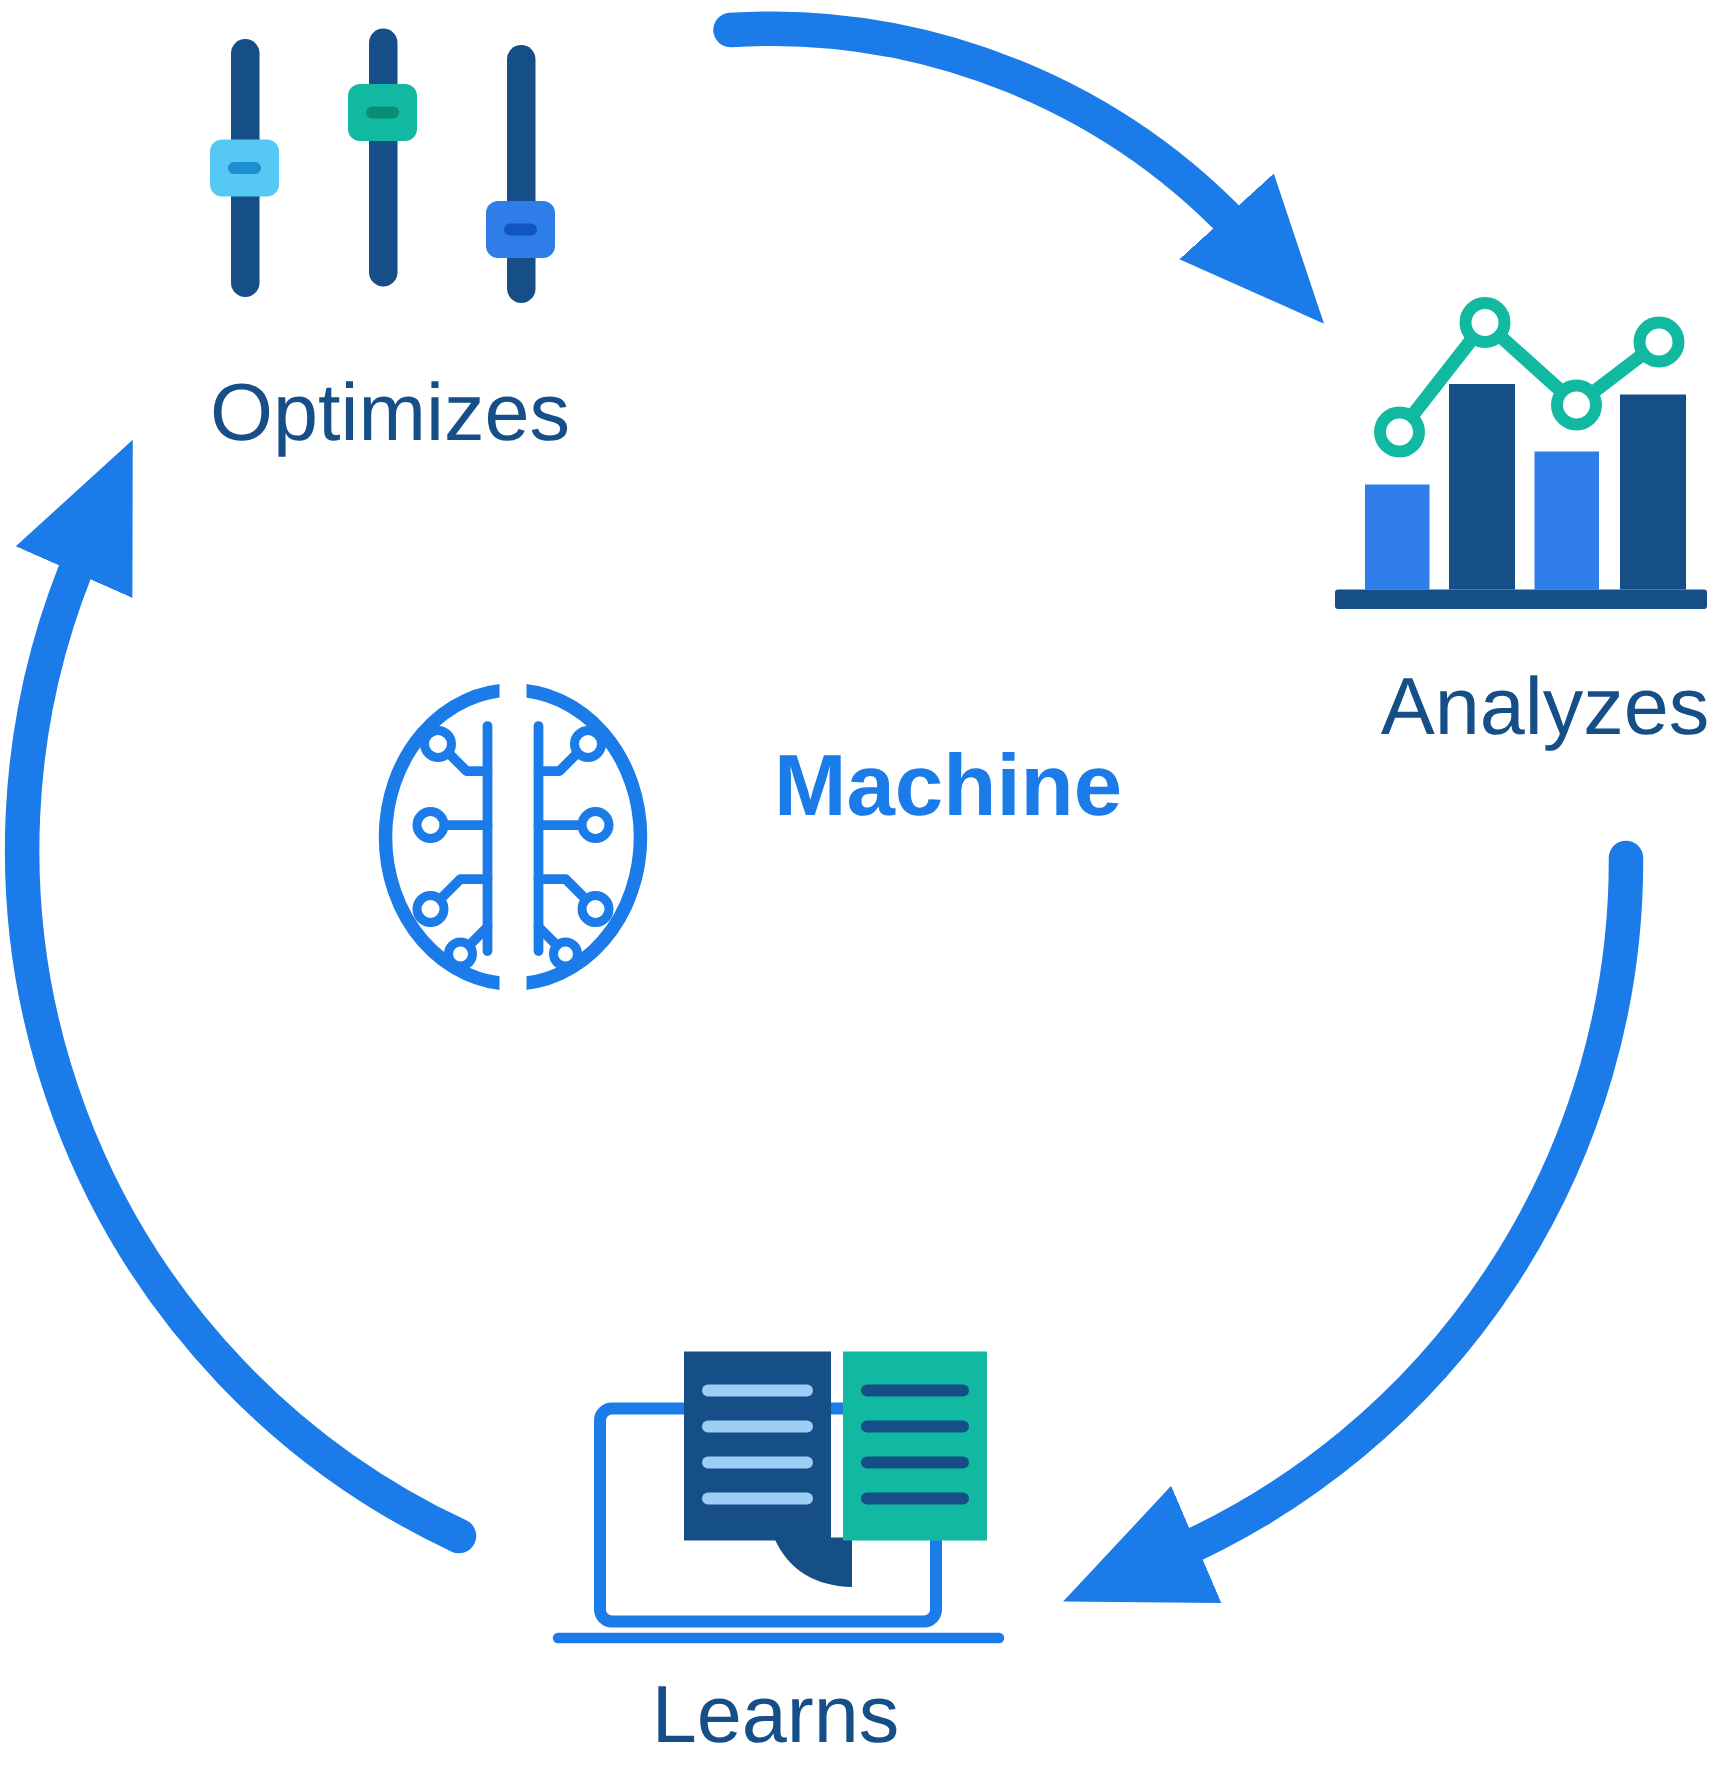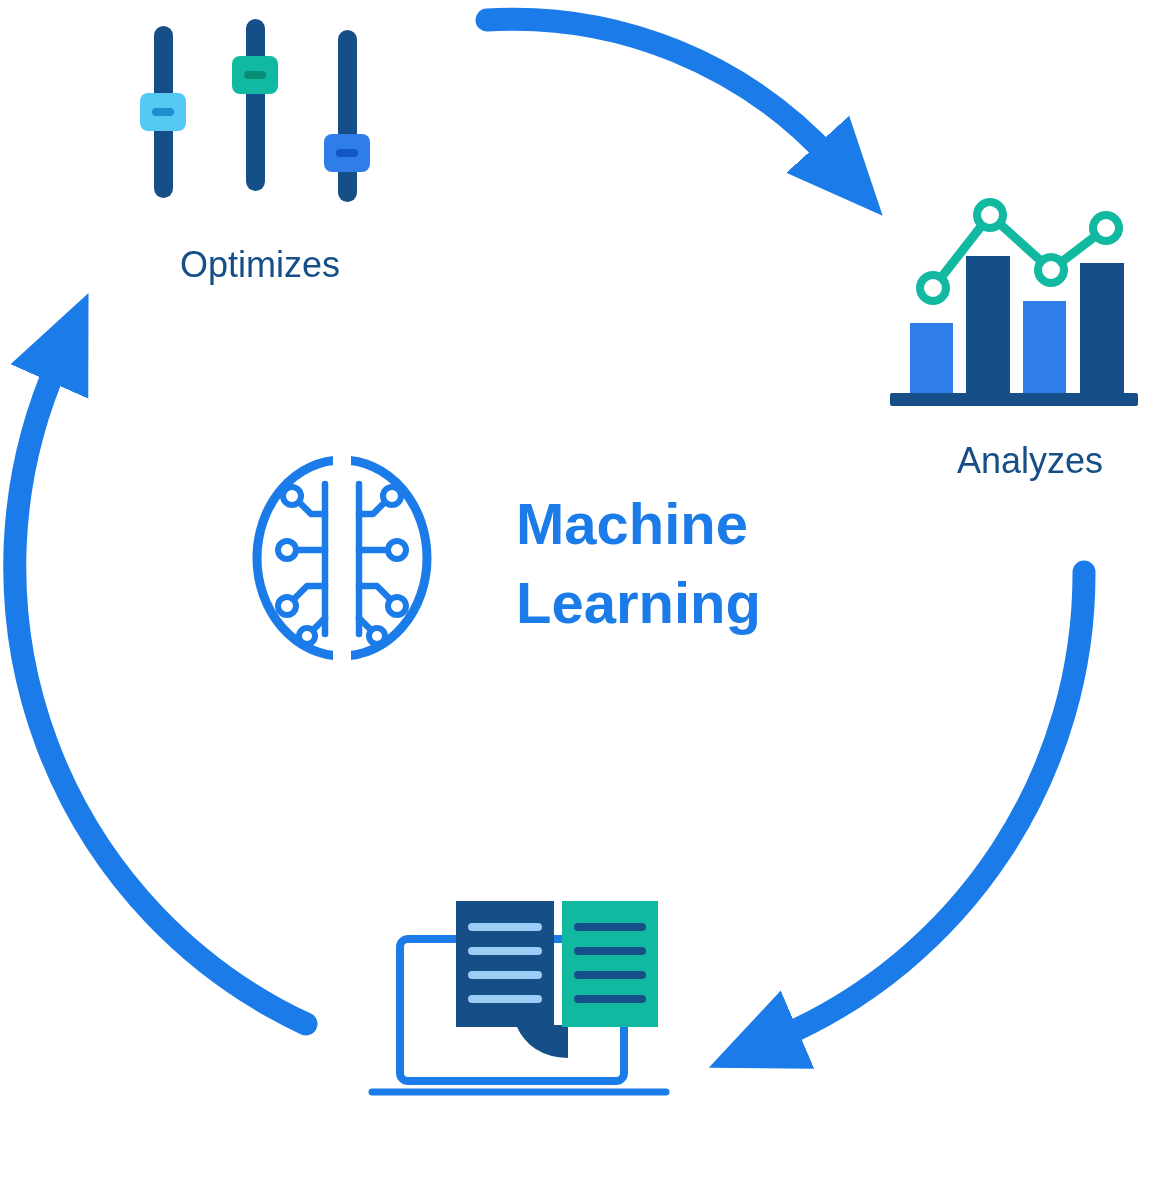--- a/index.html
+++ b/index.html
@@ -35,21 +35,21 @@
   .fill-blue-inner{fill:var(--blue-inner);}
   .teal-line{fill:none;stroke:var(--teal);stroke-width:9;stroke-linecap:round;stroke-linejoin:round;}
   .teal-node{fill:#fff;stroke:var(--teal);stroke-width:8;}
   .laptop-stroke{fill:none;stroke:var(--arrow-blue);stroke-width:8;stroke-linejoin:round;}
   .laptop-base{fill:none;stroke:var(--arrow-blue);stroke-width:7;stroke-linecap:round;}
   .brain-outline{fill:none;stroke:var(--arrow-blue);stroke-width:9;}
   .brain-line{fill:none;stroke:var(--arrow-blue);stroke-width:6.5;stroke-linecap:round;stroke-linejoin:round;}
   .brain-node{fill:#fff;stroke:var(--arrow-blue);stroke-width:6;}
   .node-label{
     color:var(--navy);
-    font-size:36px;
+    font-size:54px;
     font-weight:400;
     text-align:center;
     width:400px;
     z-index:2;
   }
   .diagram-title{
     color:var(--arrow-blue);
     font-size:58px;
     font-weight:700;
     line-height:1.37;
@@ -125,34 +125,34 @@
     <path class="brain-line" d="M112 98 H138"></path>
     <path class="brain-line" d="M112 134 H130 L142 146"></path>
     <path class="brain-line" d="M112 166 L124 178"></path>
     <circle cx="145" cy="44" r="9" class="brain-node"></circle>
     <circle cx="150" cy="98" r="9" class="brain-node"></circle>
     <circle cx="150" cy="154" r="9" class="brain-node"></circle>
     <circle cx="130" cy="184" r="8" class="brain-node"></circle>
   </svg>
   <div class="abs diagram-title" style="left:468px;top:484px;">
     <div>Machine</div>
-    <div>Learning</div>
   </div>
 
   <svg class="abs" style="left:366px;top:893px;" width="310" height="212" viewBox="0 0 310 212">
     <rect x="34" y="46" width="224" height="142" rx="8" fill="#ffffff" class="laptop-stroke"></rect>
     <path class="laptop-base" d="M6 199 H300"></path>
     <g>
       <path d="M150 132 Q164 164 202 165 L202 132 Z" class="fill-navy"></path>
       <rect x="90" y="8" width="98" height="126" class="fill-navy"></rect>
       <rect x="196" y="8" width="96" height="126" class="fill-teal"></rect>
       <rect x="102" y="30" width="74" height="8" rx="4" class="fill-lightblue"></rect>
       <rect x="102" y="54" width="74" height="8" rx="4" class="fill-lightblue"></rect>
       <rect x="102" y="78" width="74" height="8" rx="4" class="fill-lightblue"></rect>
       <rect x="102" y="102" width="74" height="8" rx="4" class="fill-lightblue"></rect>
       <rect x="208" y="30" width="72" height="8" rx="4" class="fill-navy"></rect>
       <rect x="208" y="54" width="72" height="8" rx="4" class="fill-navy"></rect>
       <rect x="208" y="78" width="72" height="8" rx="4" class="fill-navy"></rect>
       <rect x="208" y="102" width="72" height="8" rx="4" class="fill-navy"></rect>
     </g>
   </svg>
+  <div class="abs node-label" style="left:317px;top:1112px;">Learns</div>
 
 </div>
 
 </body></html>

